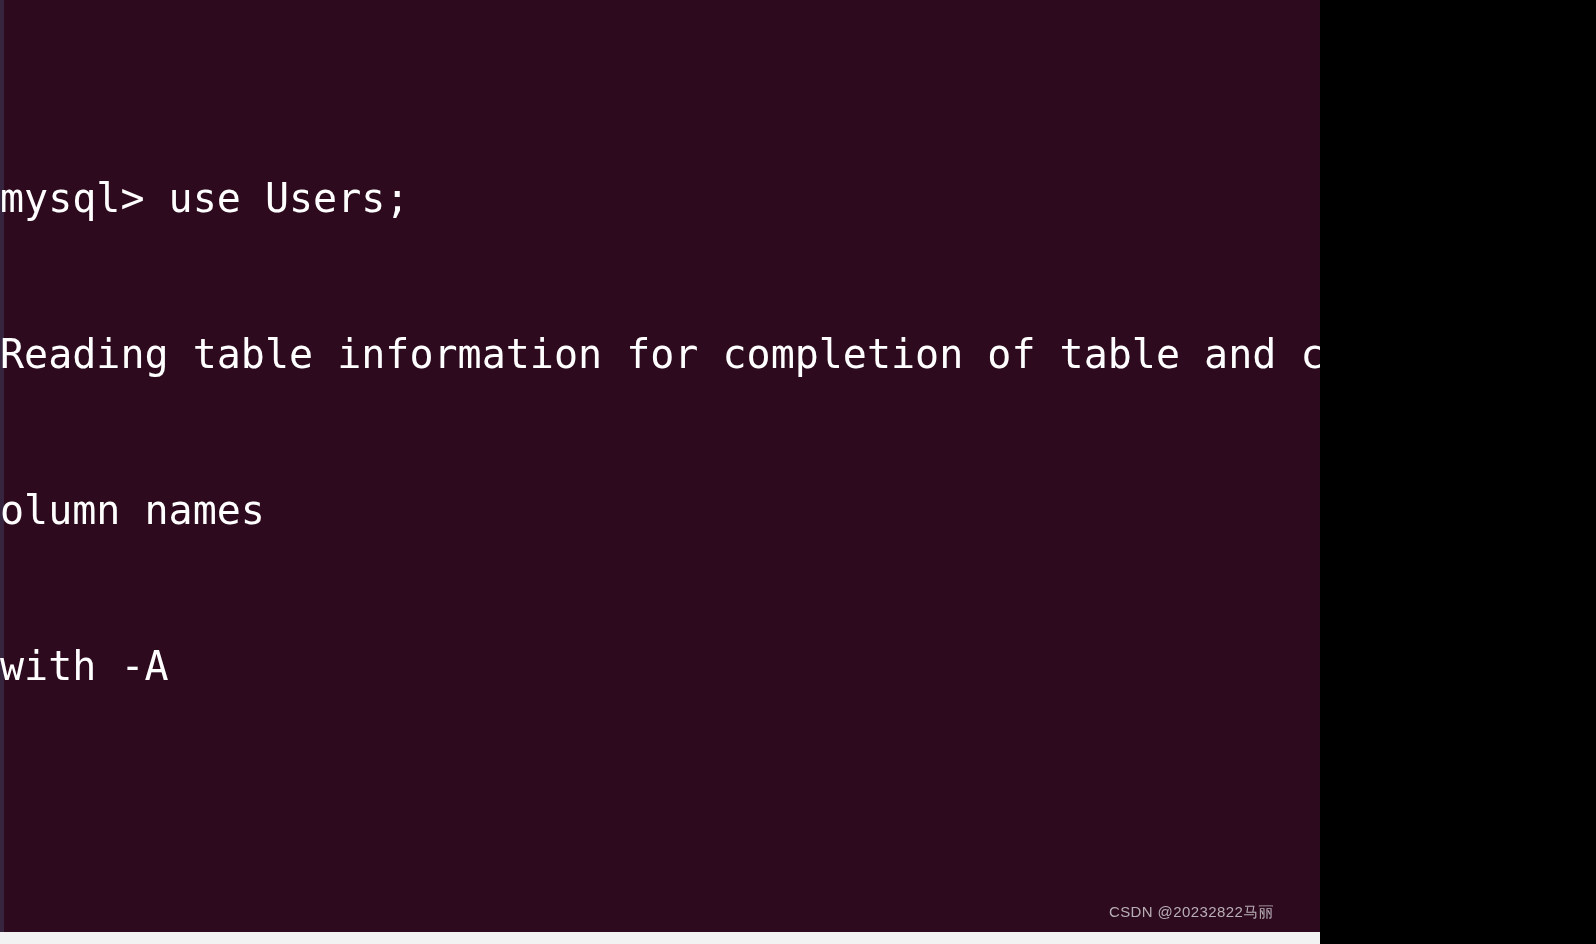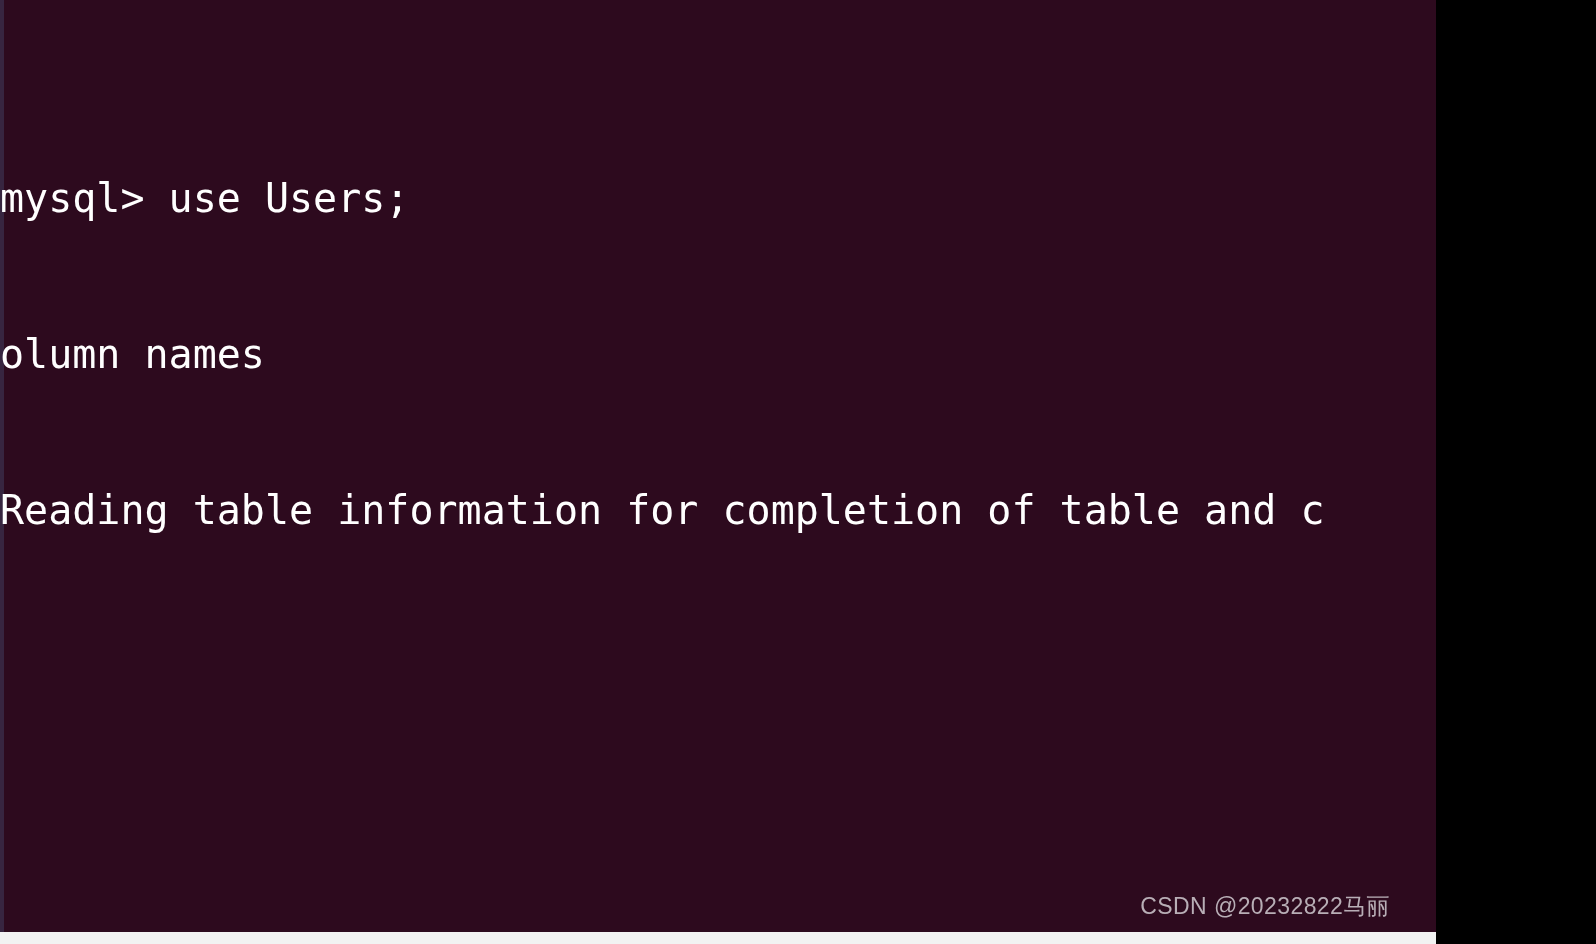--- a/index.html
+++ b/index.html
@@ -10,21 +10,21 @@
   }
   body {
     width: 1596px;
     height: 944px;
     overflow: hidden;
     font-family: "DejaVu Sans Mono", "Liberation Mono", monospace;
   }
 
   #screenshot {
     position: relative;
-    width: 1436px;
+    width: 1320px;
     height: 944px;
     background: #000000;
     overflow: hidden;
   }
 
   
   #terminal {
     position: absolute;
     left: 0;
     top: 0;
@@ -94,40 +94,41 @@
     white-space: pre;
     display: block;
   }
 
   
   #watermark {
     position: absolute;
     right: 46px;
     bottom: 22px;
     font-family: "Liberation Sans", "DejaVu Sans", sans-serif;
-    font-size: 23px;
+    font-size: 15px;
     color: #b8aeb6;
     letter-spacing: 0.4px;
     white-space: nowrap;
   }
 </style>
 </head>
 <body>
 
 <div id="screenshot">
 
   <div id="terminal">
 
     <div id="left-edge"></div>
 
     <div id="console">
 
       <span class="line">mysql&gt; use Users;</span>
+      <span class="line">Reading table information for completion of table and c</span>
       <span class="line">olumn names</span>
-      <span class="line">Reading table information for completion of table and c</span>
+      <span class="line">with -A</span>
       
       
       
       
       
       
       
       
       
       

